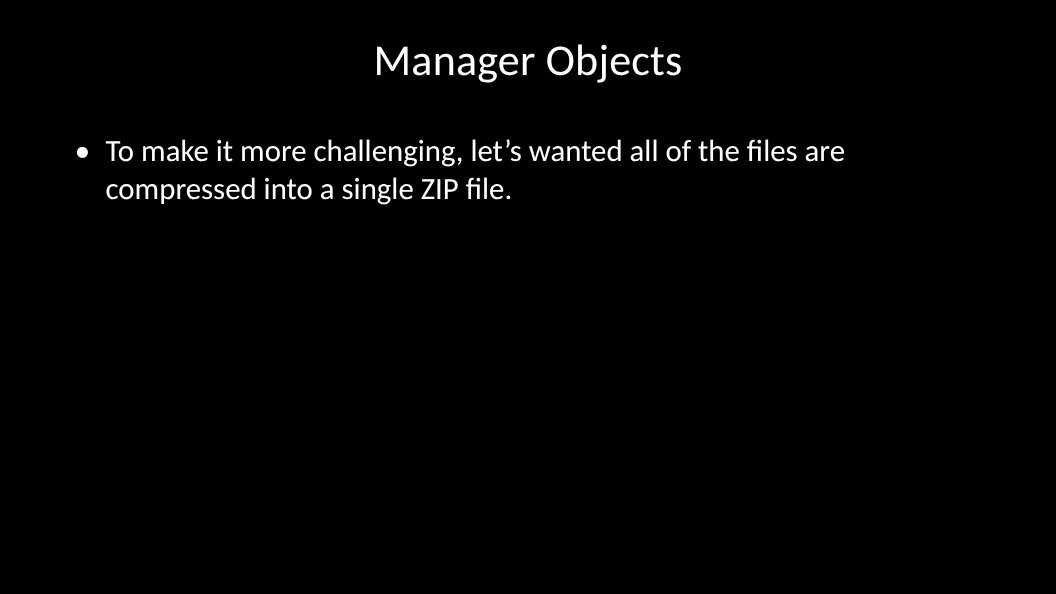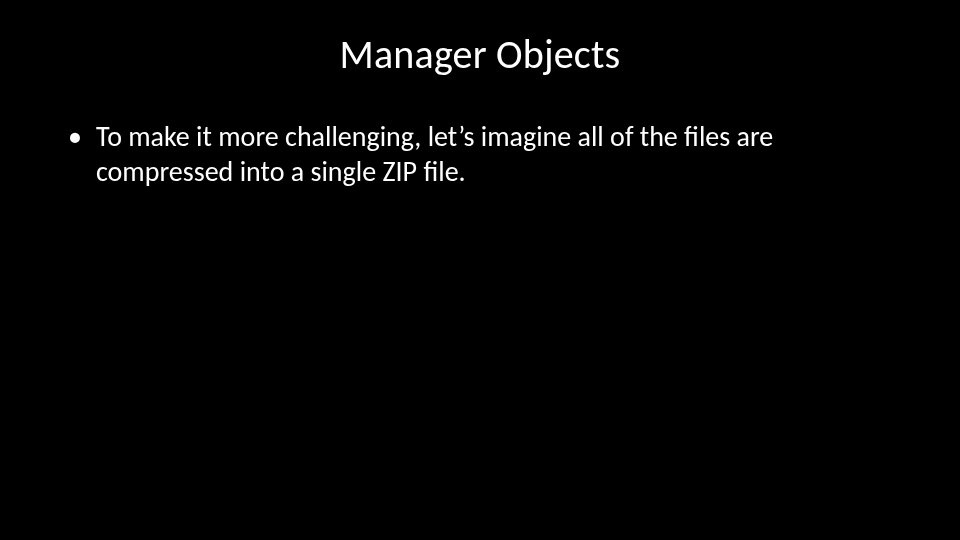--- a/index.html
+++ b/index.html
@@ -45,15 +45,15 @@
     font-size: 28px;
     line-height: 1.25;
   }
 </style>
 </head>
 <body>
 
 <div class="slide">
   <h1 class="title">Manager Objects</h1>
   <ul class="bullets">
-    <li>To make it more challenging, let’s imagine all of the files are compressed into a single ZIP file.</li>
+    <li>To make it more challenging, let’s wanted all of the files are compressed into a single ZIP file.</li>
   </ul>
 </div>
 
 </body></html>

